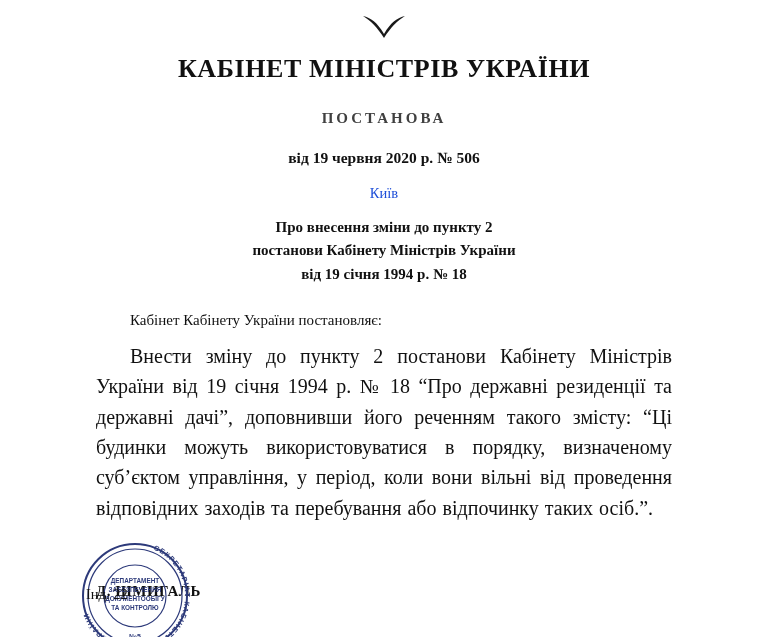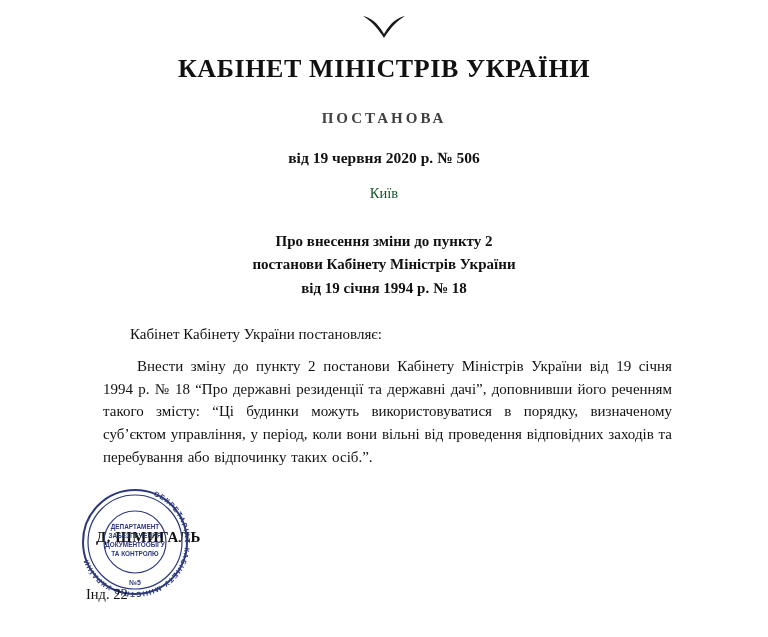--- a/index.html
+++ b/index.html
@@ -49,46 +49,45 @@
     text-align: center;
     font-size: 15.5px;
     margin-top: 22px;
     color: #111;
     font-weight: bold;
   }
   .doc-city {
     text-align: center;
     font-size: 14.5px;
     margin-top: 18px;
-    color: #14532d;
+    color: #1d4ed8;
   }
   .subject {
     text-align: center;
     font-size: 15px;
     font-weight: bold;
-    margin-top: 28px;
+    margin-top: 14px;
     line-height: 1.55;
     color: #111;
     font-family: Liberation Serif, serif;
   }
   .preamble {
     margin-top: 26px;
     font-size: 15px;
     text-indent: 34px;
     color: #111;
   }
   .body-text {
     margin-top: 12px;
-    font-size: 15px;
+    font-size: 20px;
     line-height: 1.52;
     text-align: justify;
     text-indent: 34px;
     color: #111;
     word-spacing: 1px;
-    margin-left: 7px;
   }
   .signature-row {
     position: relative;
     margin-top: 60px;
     display: flex;
     align-items: baseline;
     justify-content: space-between;
     font-size: 15px;
     font-weight: bold;
     color: #111;

